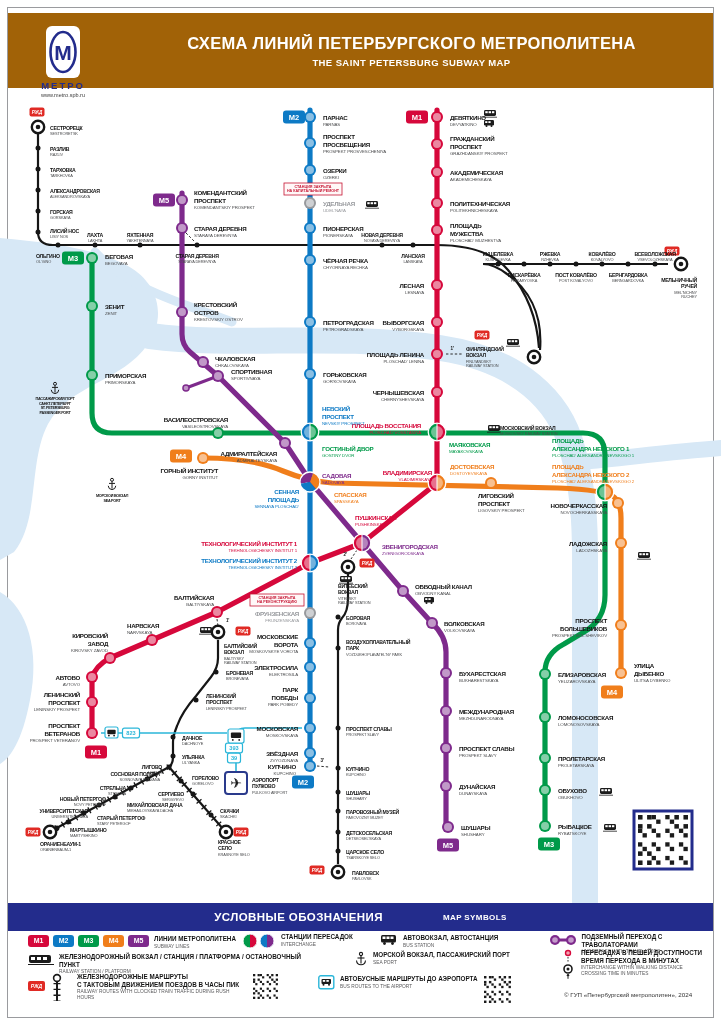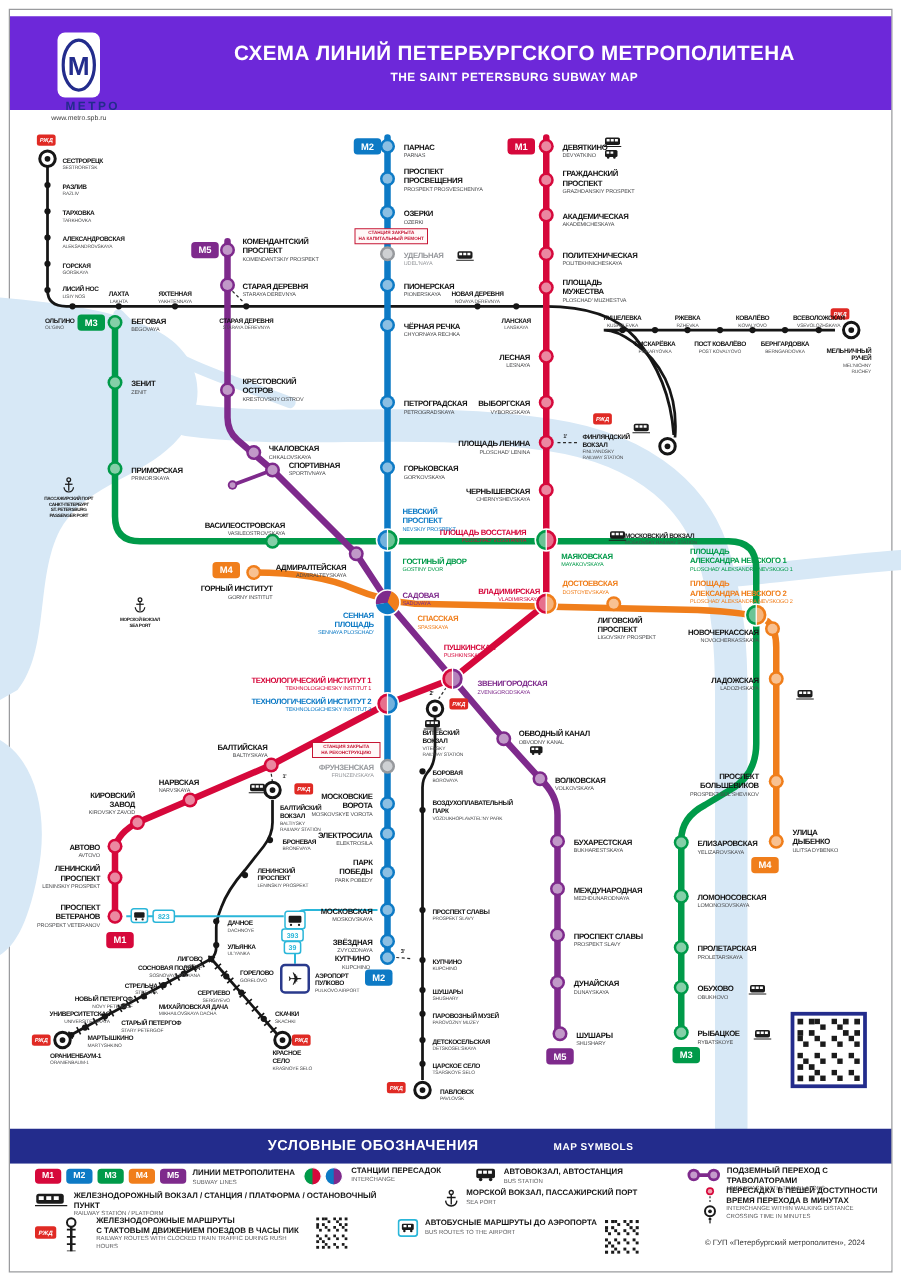--- a/index.html
+++ b/index.html
@@ -1,26 +1,26 @@
 <!DOCTYPE html>
 <html><head>
 <meta charset="utf-8">
 <style>
   html,body{margin:0;padding:0;background:#fff;}
   *{box-sizing:border-box;}
   .page{position:relative;width:721px;height:1024px;background:#fff;overflow:hidden;
         font-family:"Liberation Sans",sans-serif;}
   .frame{position:absolute;left:7px;top:7px;width:707px;height:1011px;border:1px solid #9A9B9E;}
-  .hdr{position:absolute;left:8px;top:13px;width:705px;height:75px;background:#6d28d9;
+  .hdr{position:absolute;left:8px;top:13px;width:705px;height:75px;background:#a16207;
        display:flex;flex-direction:column;align-items:center;justify-content:center;padding-left:102px;}
   .hdr .t1{color:#fff;font-weight:bold;font-size:16.5px;letter-spacing:.3px;}
   .hdr .t2{color:#fff;font-weight:bold;font-size:9.5px;margin-top:4px;letter-spacing:.4px;text-align:center;}
   .logobox{position:absolute;left:46px;top:26px;width:34px;height:52px;background:#fff;border-radius:6px;
            display:flex;align-items:center;justify-content:center;z-index:3;}
-  .metrotxt{position:absolute;left:30px;top:80px;width:66px;text-align:right;color:#232C8C;
+  .metrotxt{position:absolute;left:30px;top:80px;width:66px;text-align:center;color:#232C8C;
             font-weight:bold;font-size:9.5px;letter-spacing:2px;}
   .urltxt{position:absolute;left:30px;top:92px;width:66px;text-align:center;color:#3b3b3b;font-size:5.5px;}
   #map{position:absolute;left:0;top:0;width:721px;height:1024px;}
   .symbar{position:absolute;left:8px;top:903px;width:705px;height:28px;background:#232C8C;
           display:flex;align-items:center;justify-content:center;gap:16px;}
   .symbar .s1{color:#fff;font-weight:bold;font-size:11.5px;letter-spacing:.4px;}
   .symbar .s2{color:#fff;font-weight:bold;font-size:8px;letter-spacing:.4px;padding-left:44px;}
   .legend{position:absolute;left:8px;top:931px;width:705px;height:85px;background:#fff;}
   .litem{position:absolute;display:flex;align-items:flex-start;gap:5px;}
   .lru{font-size:6.3px;font-weight:bold;color:#141414;line-height:7.5px;white-space:pre-line;}

